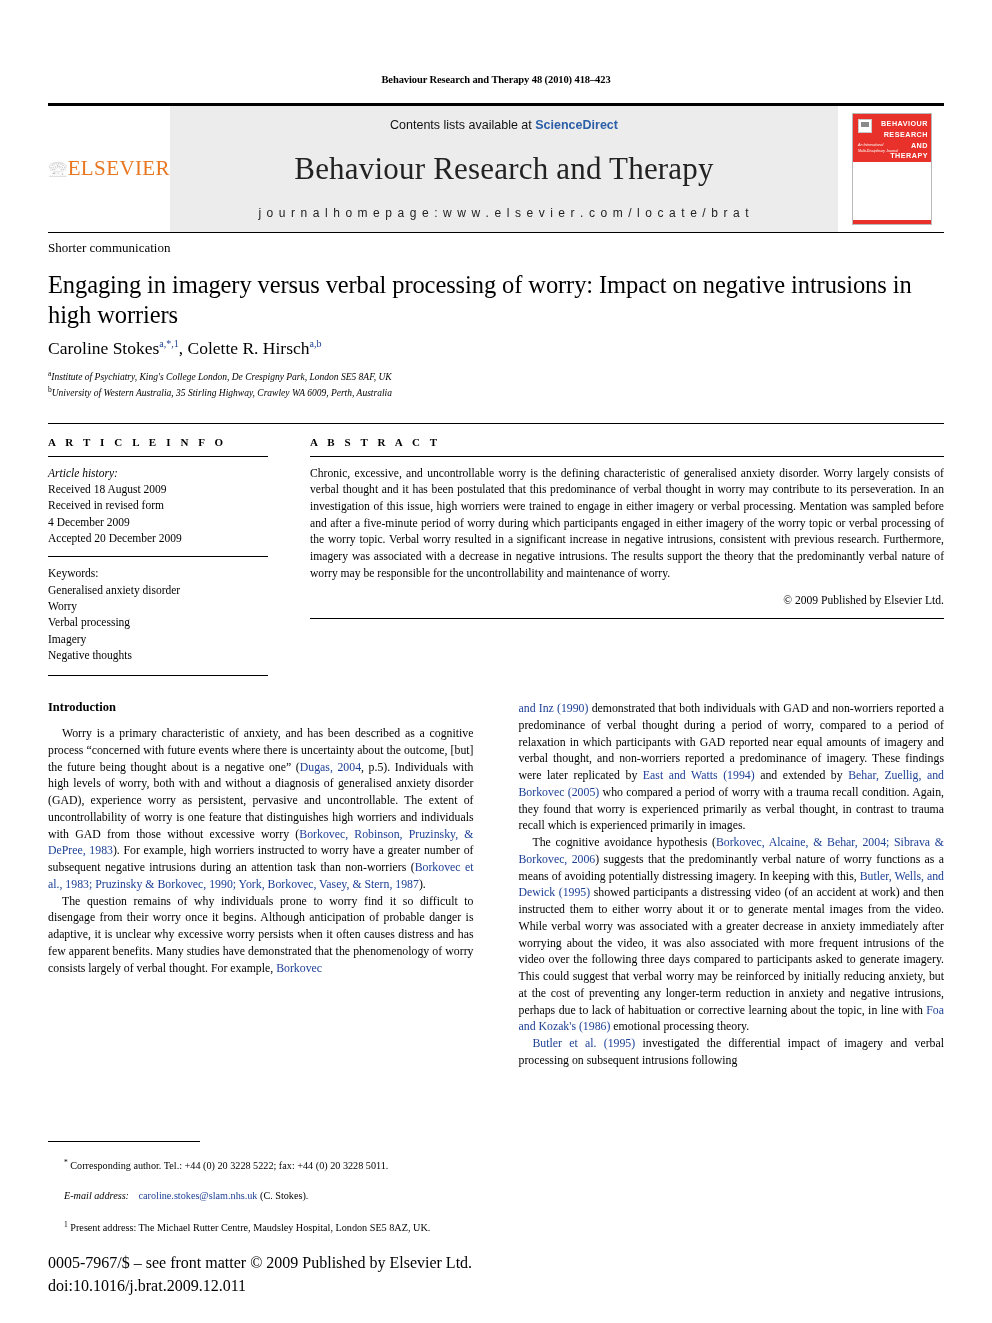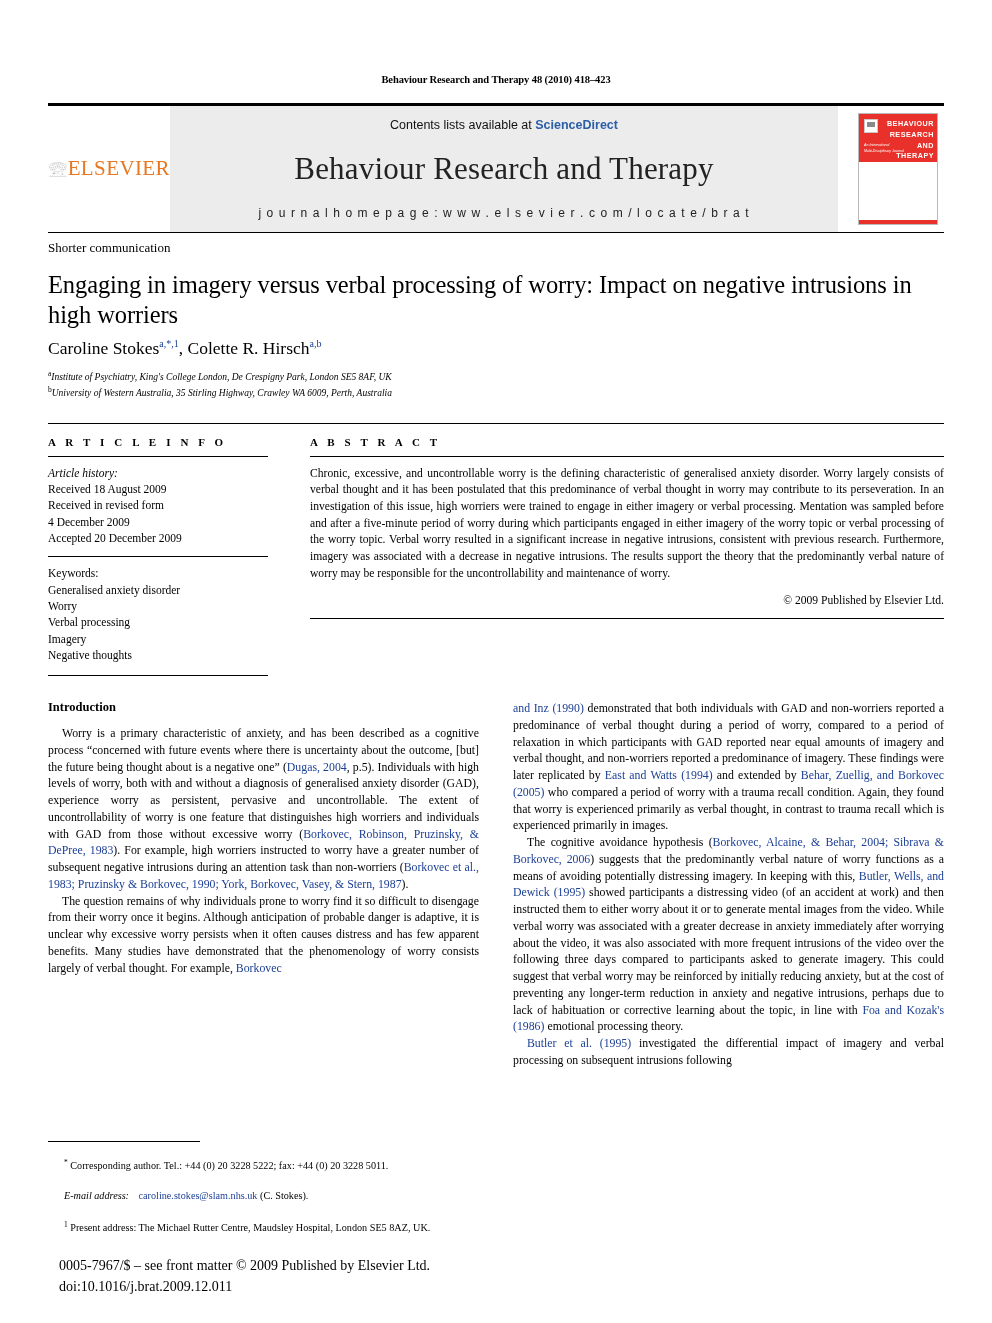--- a/index.html
+++ b/index.html
@@ -94,21 +94,20 @@
     font-size: 12px;
     letter-spacing: 1.1px;
     color: #222;
   }
   .cover-thumb {
     flex: 0 0 92px;
     width: 92px;
     margin-left: 14px;
     display: flex;
     align-items: center;
-    justify-content: center;
   }
   .cover-inner {
     width: 80px;
     height: 112px;
     border: 1px solid #b9b9b9;
     background: #fff;
     position: relative;
     box-sizing: border-box;
   }
   .cover-red {
@@ -253,21 +252,21 @@
   }
   .bottom-rule {
     border-top: 1px solid #000;
     margin-top: 11px;
   }
 
   
   .body-cols {
     display: flex;
     margin-top: 24px;
-    gap: 34px;
+    gap: 45px;
   }
   .bcol {
     flex: 1 1 0;
     min-width: 0;
   }
   .bcol.left { position: relative; }
   h2.section-head {
     font-family: "Liberation Serif", serif;
     font-size: 12.5px;
     font-weight: bold;
@@ -306,23 +305,23 @@
     text-align: justify;
     text-indent: -8px;
     padding-left: 8px;
     margin: 16px;
   }
   .fn sup { font-size: 7.5px; }
   .fn .it { font-style: italic; }
   .fn a.mail { color: #1c3f94; text-decoration: none; padding-left: 7px; }
   .imprint {
     position: absolute;
-    left: 59px;
+    left: 48px;
     bottom: 26px;
-    font-size: 14px;
+    font-size: 16px;
     line-height: 1.45;
   }
 </style>
 </head>
 <body>
 
 <div class="page">
 
   <div class="running-head">Behaviour Research and Therapy 48 (2010) 418–423</div>
 

